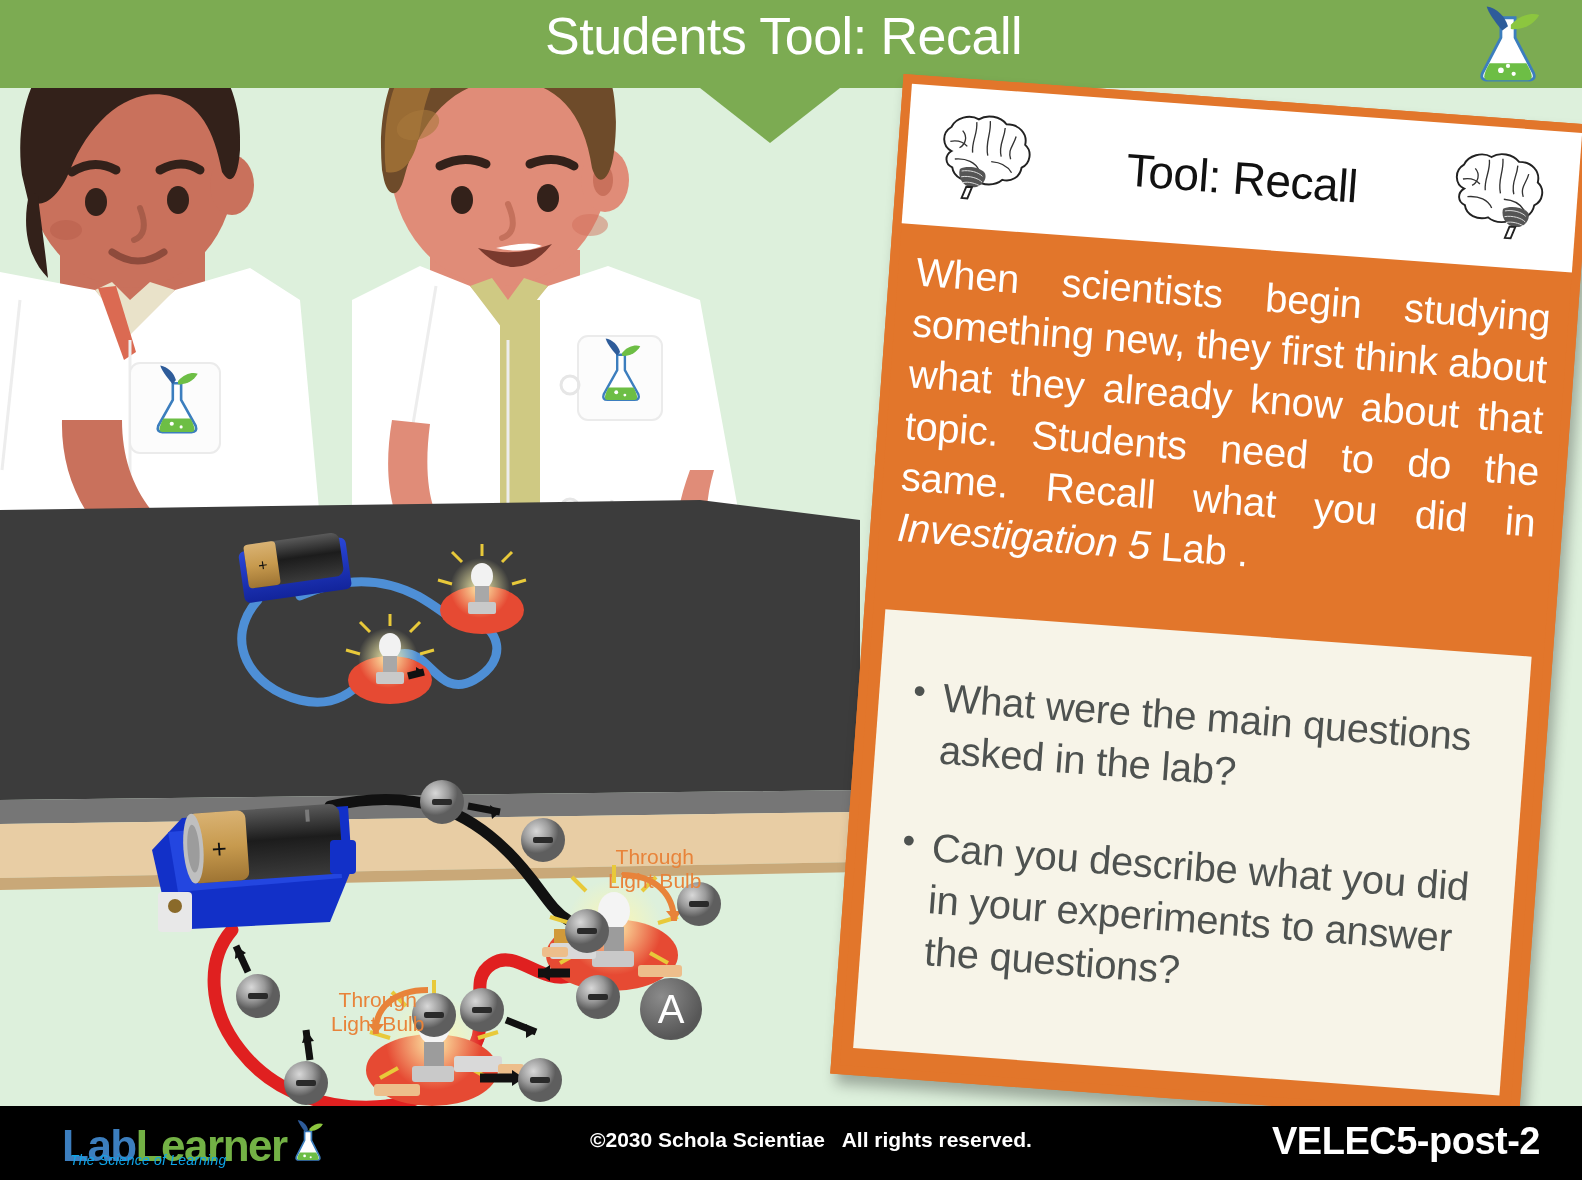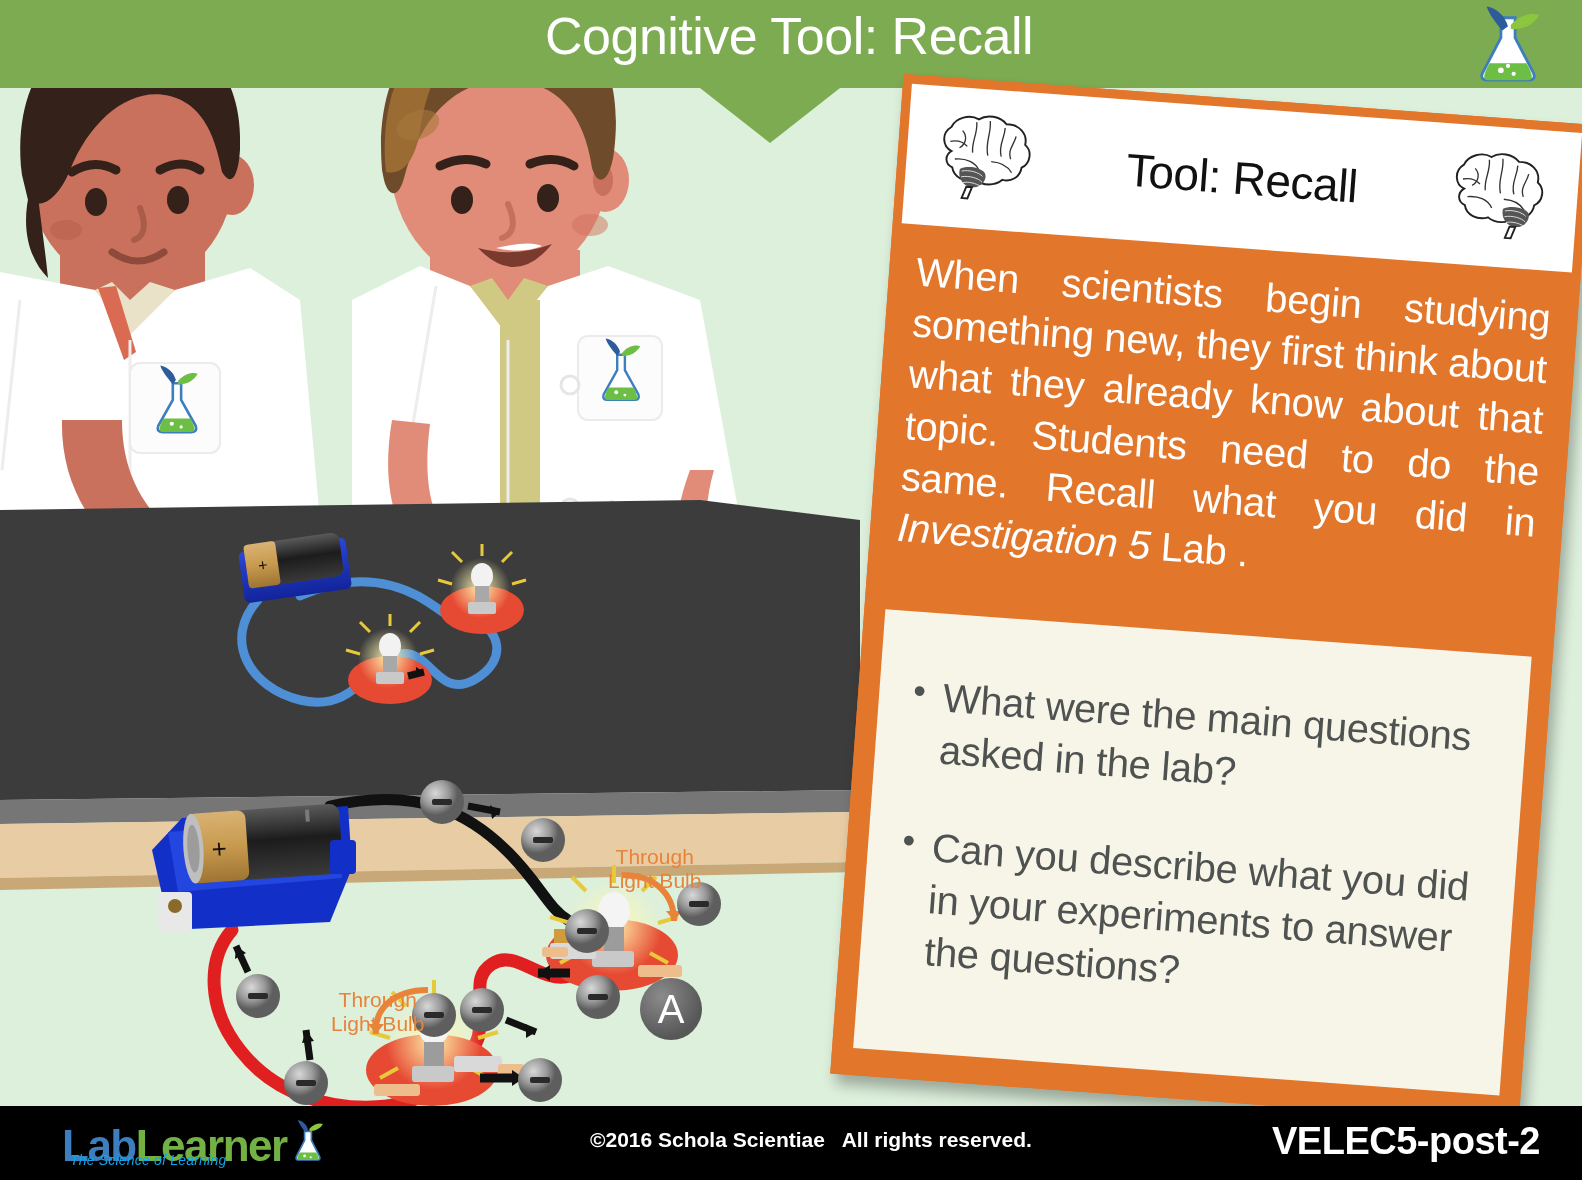--- a/index.html
+++ b/index.html
@@ -464,21 +464,21 @@
             <circle r="22" fill="url(#electronGrad)"></circle>
             <rect x="-10" y="-3" width="20" height="6" rx="2" fill="#2a2a2a"></rect>
           </g>
         <path d="M310 1060 L306 1030" stroke="#111" stroke-width="7"></path>
           <path d="M306 1030 l-4 13 l12 -2 z" fill="#111"></path>
       </g>
     </g>
   </svg>
 
   <div id="header-bar"></div>
-  <div id="header-title">Cognitive Tool: Recall</div>
+  <div id="header-title">Students Tool: Recall</div>
   <div id="header-notch"></div>
   <svg id="header-flask" viewBox="0 0 100 110">
     <path d="M40 18 L40 46 L14 96 Q10 106 22 106 L78 106 Q90 106 86 96 L60 46 L60 18 Z" fill="#ffffff" stroke="#3C7EBE" stroke-width="4"></path>
     <path d="M24 82 L76 82 Q90 106 78 106 L22 106 Q10 106 24 82 Z" fill="#6DBE45"></path>
     <circle cx="40" cy="92" r="4" fill="#ffffff"></circle>
       <circle cx="58" cy="97" r="3" fill="#ffffff"></circle>
     <circle cx="50" cy="86" r="3" fill="#ffffff"></circle>
     <path d="M42 20 C30 6 22 -6 20 -14 C34 -12 46 0 50 14 Z" fill="#2E5C9A" transform="translate(0,16)"></path>
     <path d="M54 12 C66 -2 84 -6 94 -2 C86 12 70 20 54 18 Z" fill="#8CC63F" transform="translate(0,16)"></path>
   </svg>
@@ -557,17 +557,17 @@
       <svg id="logo-flask" viewBox="0 0 100 130">
         <path d="M40 34 L40 60 L16 108 Q12 118 24 118 L76 118 Q88 118 84 108 L60 60 L60 34 Z" fill="#ffffff" stroke="#3C7EBE" stroke-width="5"></path>
         <path d="M26 96 L74 96 Q88 118 76 118 L24 118 Q12 118 26 96 Z" fill="#6DBE45"></path>
         <circle cx="40" cy="106" r="4" fill="#fff"></circle>
           <circle cx="58" cy="110" r="3" fill="#fff"></circle>
         <path d="M42 36 C30 20 22 8 20 0 C34 2 46 14 50 28 Z" fill="#2E5C9A"></path>
         <path d="M54 26 C66 12 84 8 94 12 C86 26 70 34 54 32 Z" fill="#8CC63F"></path>
       </svg>
     </div>
     <div id="logo-tag">The Science of Learning</div>
-    <div id="copyright">©2016 Schola Scientiae   All rights reserved.</div>
+    <div id="copyright">©2030 Schola Scientiae   All rights reserved.</div>
     <div id="slide-code">VELEC5-post-2</div>
   </div>
 
 </div>
 
 </body></html>

